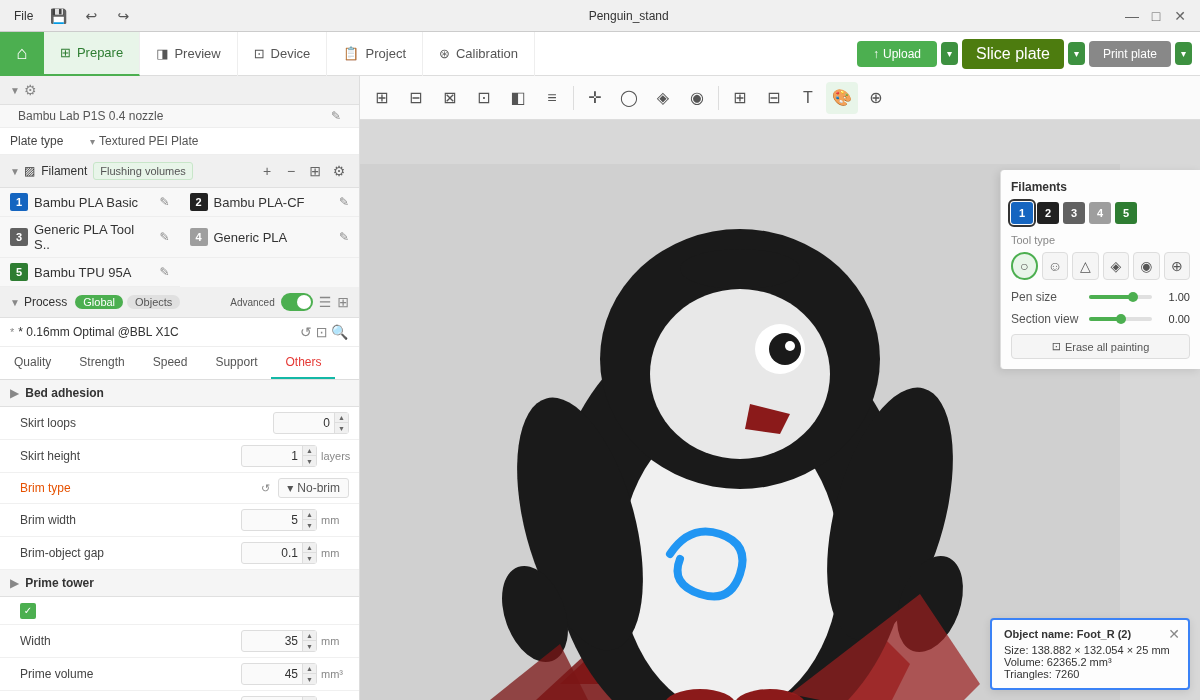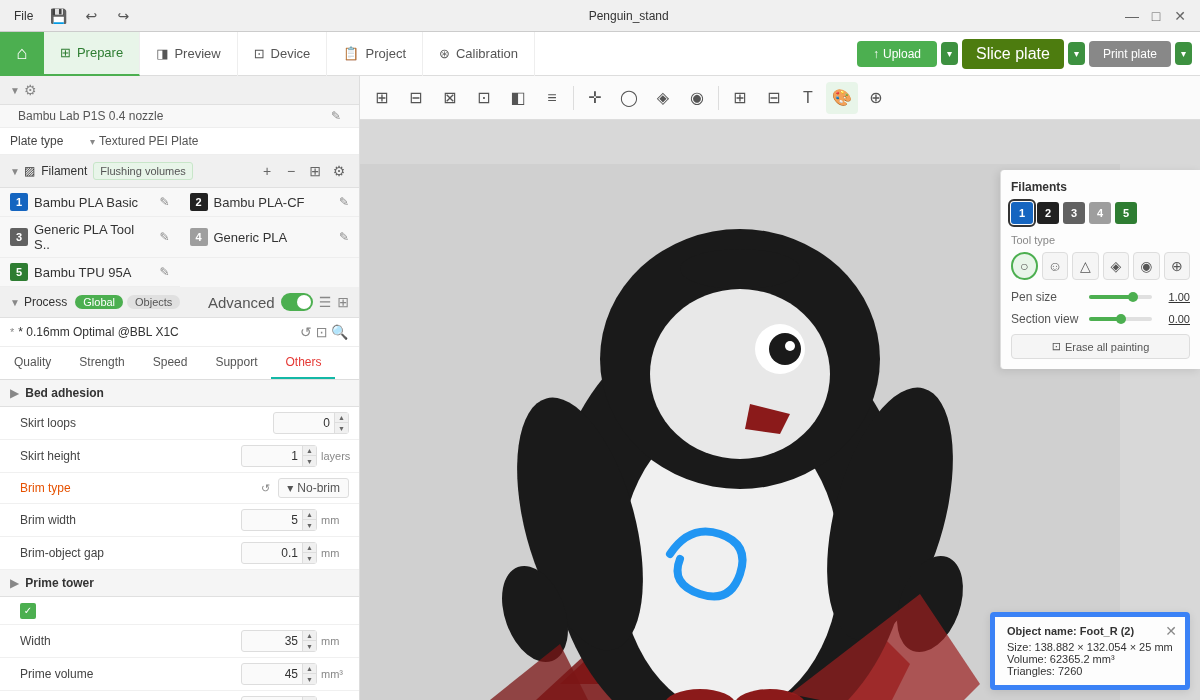--- a/index.html
+++ b/index.html
@@ -61,21 +61,21 @@
     .filament-name { font-size: 13px; color: #333; flex: 1; }
     .filament-edit { color: #888; cursor: pointer; font-size: 12px; }
 
     
     .process-header { display: flex; align-items: center; padding: 6px 10px; background: #f0f0f0; border-bottom: 1px solid #e0e0e0; }
     .process-title { font-size: 12px; font-weight: 500; }
     .process-badges { display: flex; gap: 4px; margin-left: 8px; }
     .badge-global { background: #4CAF50; color: white; padding: 1px 8px; border-radius: 10px; font-size: 11px; }
     .badge-objects { background: #e0e0e0; color: #555; padding: 1px 8px; border-radius: 10px; font-size: 11px; cursor: pointer; }
     .process-right { margin-left: auto; display: flex; align-items: center; gap: 6px; }
-    .advanced-label { font-size: 15px; color: #555; }
+    .advanced-label { font-size: 10px; color: #555; }
     .toggle { width: 32px; height: 18px; background: #4CAF50; border-radius: 9px; position: relative; cursor: pointer; }
     .toggle-knob { width: 14px; height: 14px; background: white; border-radius: 50%; position: absolute; top: 2px; right: 2px; }
 
     
     .profile-row { display: flex; align-items: center; padding: 6px 10px; border-bottom: 1px solid #eee; background: #fff; }
     .profile-star { color: #888; margin-right: 4px; font-size: 11px; }
     .profile-name { font-size: 12px; color: #333; flex: 1; }
     .profile-actions { display: flex; gap: 4px; color: #888; }
     .profile-action-btn { cursor: pointer; font-size: 14px; }
 
@@ -129,26 +129,26 @@
     .tool-section-title { font-size: 11px; color: #888; margin-bottom: 6px; }
     .tool-row { display: flex; gap: 4px; margin-bottom: 10px; }
     .tool-btn { width: 28px; height: 28px; border: 1px solid #ddd; border-radius: 4px; display: flex; align-items: center; justify-content: center; cursor: pointer; background: #f5f5f5; font-size: 14px; color: #555; }
     .tool-btn.active-circle { border-radius: 50%; border: 2px solid #4CAF50; }
 
     .paint-setting-row { display: flex; align-items: center; margin-bottom: 8px; gap: 8px; }
     .paint-setting-label { font-size: 12px; color: #555; width: 70px; }
     .paint-slider { flex: 1; height: 4px; background: #e0e0e0; border-radius: 2px; position: relative; }
     .paint-slider-fill { height: 100%; background: #4CAF50; border-radius: 2px; }
     .paint-slider-thumb { width: 10px; height: 10px; background: #4CAF50; border-radius: 50%; position: absolute; top: -3px; transform: translateX(-50%); }
-    .paint-value { font-size: 11px; color: #333; width: 30px; text-align: right; text-decoration: underline; }
+    .paint-value { font-size: 11px; color: #333; width: 30px; text-align: right; }
 
     .erase-btn { width: 100%; background: #f5f5f5; border: 1px solid #ddd; border-radius: 4px; padding: 5px; font-size: 11px; color: #555; cursor: pointer; display: flex; align-items: center; gap: 4px; justify-content: center; }
 
     
-    .object-info { position: absolute; bottom: 10px; right: 10px; background: rgba(255,255,255,0.95); border: 5px solid #3b82f6; border-radius: 4px; padding: 8px 12px; font-size: 11px; color: #333; box-shadow: 0 2px 8px rgba(0,0,0,0.1); min-width: 200px; }
+    .object-info { position: absolute; bottom: 10px; right: 10px; background: rgba(255,255,255,0.95); border: 2px solid #3b82f6; border-radius: 4px; padding: 8px 12px; font-size: 11px; color: #333; box-shadow: 0 2px 8px rgba(0,0,0,0.1); min-width: 200px; }
     .object-info-title { font-weight: 600; margin-bottom: 4px; }
     .object-info-close { position: absolute; top: 6px; right: 8px; cursor: pointer; color: #888; font-size: 14px; }
 
     
     .settings-content::-webkit-scrollbar { width: 6px; }
     .settings-content::-webkit-scrollbar-track { background: #f0f0f0; }
     .settings-content::-webkit-scrollbar-thumb { background: #ccc; border-radius: 3px; }
   </style>
 </head>
 <body>

